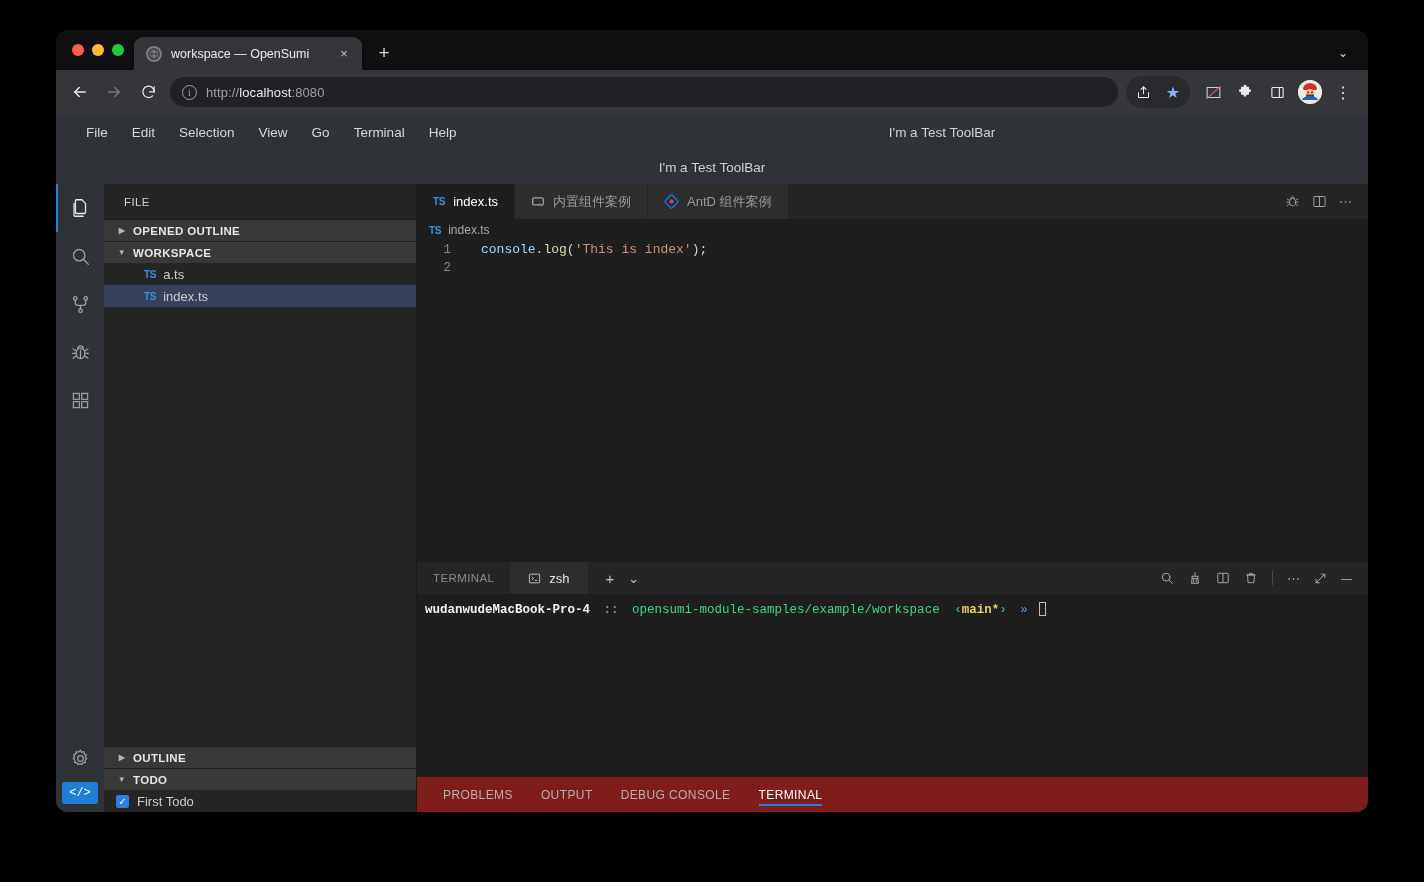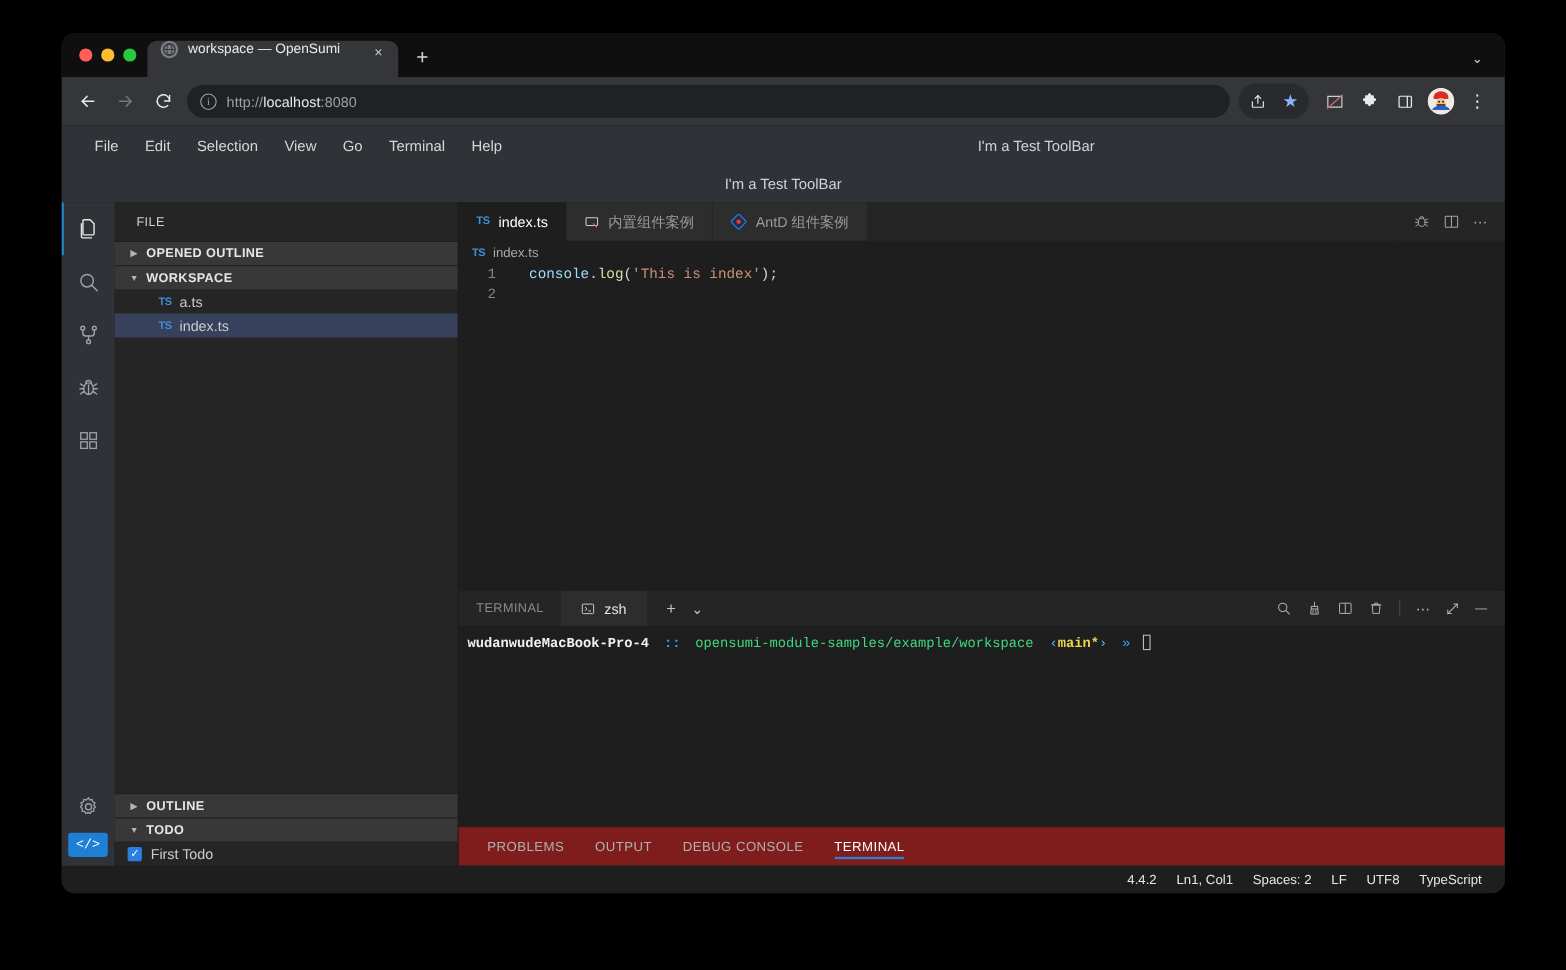--- a/index.html
+++ b/index.html
@@ -31,21 +31,21 @@
   .traffic { display: flex; align-items: center; gap: 8px; height: 40px; padding: 0 10px 0 4px; }
   .dot { width: 12px; height: 12px; border-radius: 50%; }
   .dot.red { background: #ff5f57; }
   .dot.yellow { background: #febc2e; }
   .dot.green { background: #28c840; }
 
   .browser-tab {
     height: 33px;
     background: #35363a;
     border-radius: 9px 9px 0 0;
-    display: flex; align-items: flex-start;
+    display: flex; align-items: center;
     padding: 0 8px 0 12px;
     gap: 9px;
     min-width: 228px;
     position: relative;
   }
   .favicon {
     width: 16px; height: 16px; border-radius: 50%;
     background: #7a7d82;
     display: flex; align-items: center; justify-content: center;
     color: #35363a; font-size: 11px; line-height: 1;
@@ -677,22 +677,14 @@
 
         <div class="bottom-tabs">
           <div class="btab">PROBLEMS</div>
           <div class="btab">OUTPUT</div>
           <div class="btab">DEBUG CONSOLE</div>
           <div class="btab active">TERMINAL</div>
         </div>
       </div>
     </div>
 
-    <div class="statusbar">
-      <span class="st-item">4.4.2</span>
-      <span class="st-item">Ln1, Col1</span>
-      <span class="st-item">Spaces: 2</span>
-      <span class="st-item">LF</span>
-      <span class="st-item">UTF8</span>
-      <span class="st-item">TypeScript</span>
-    </div>
   </div>
 </div>
 
 </body></html>

